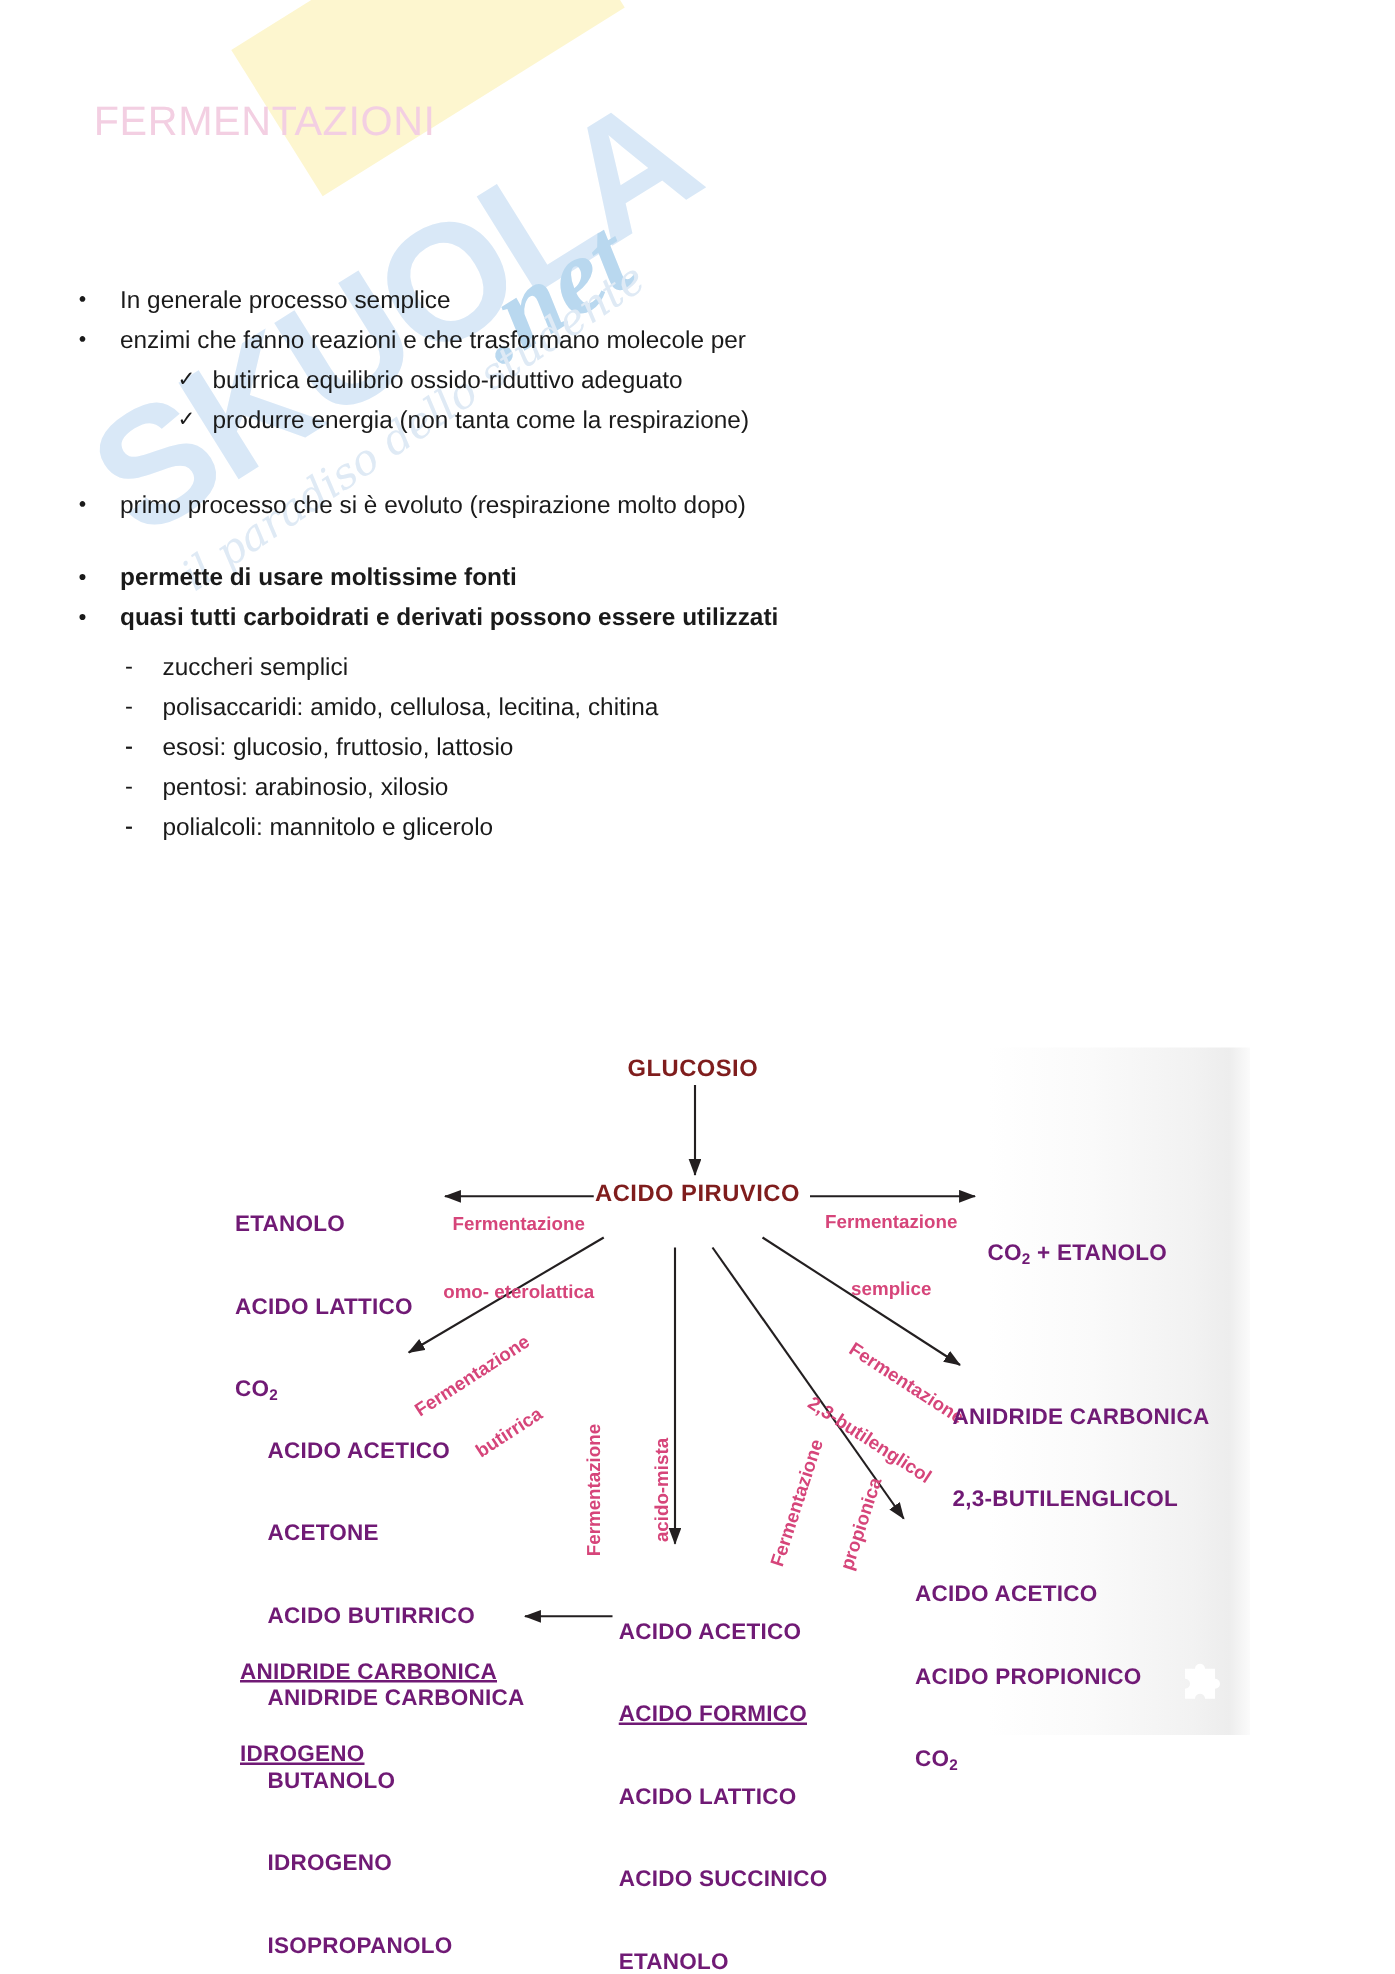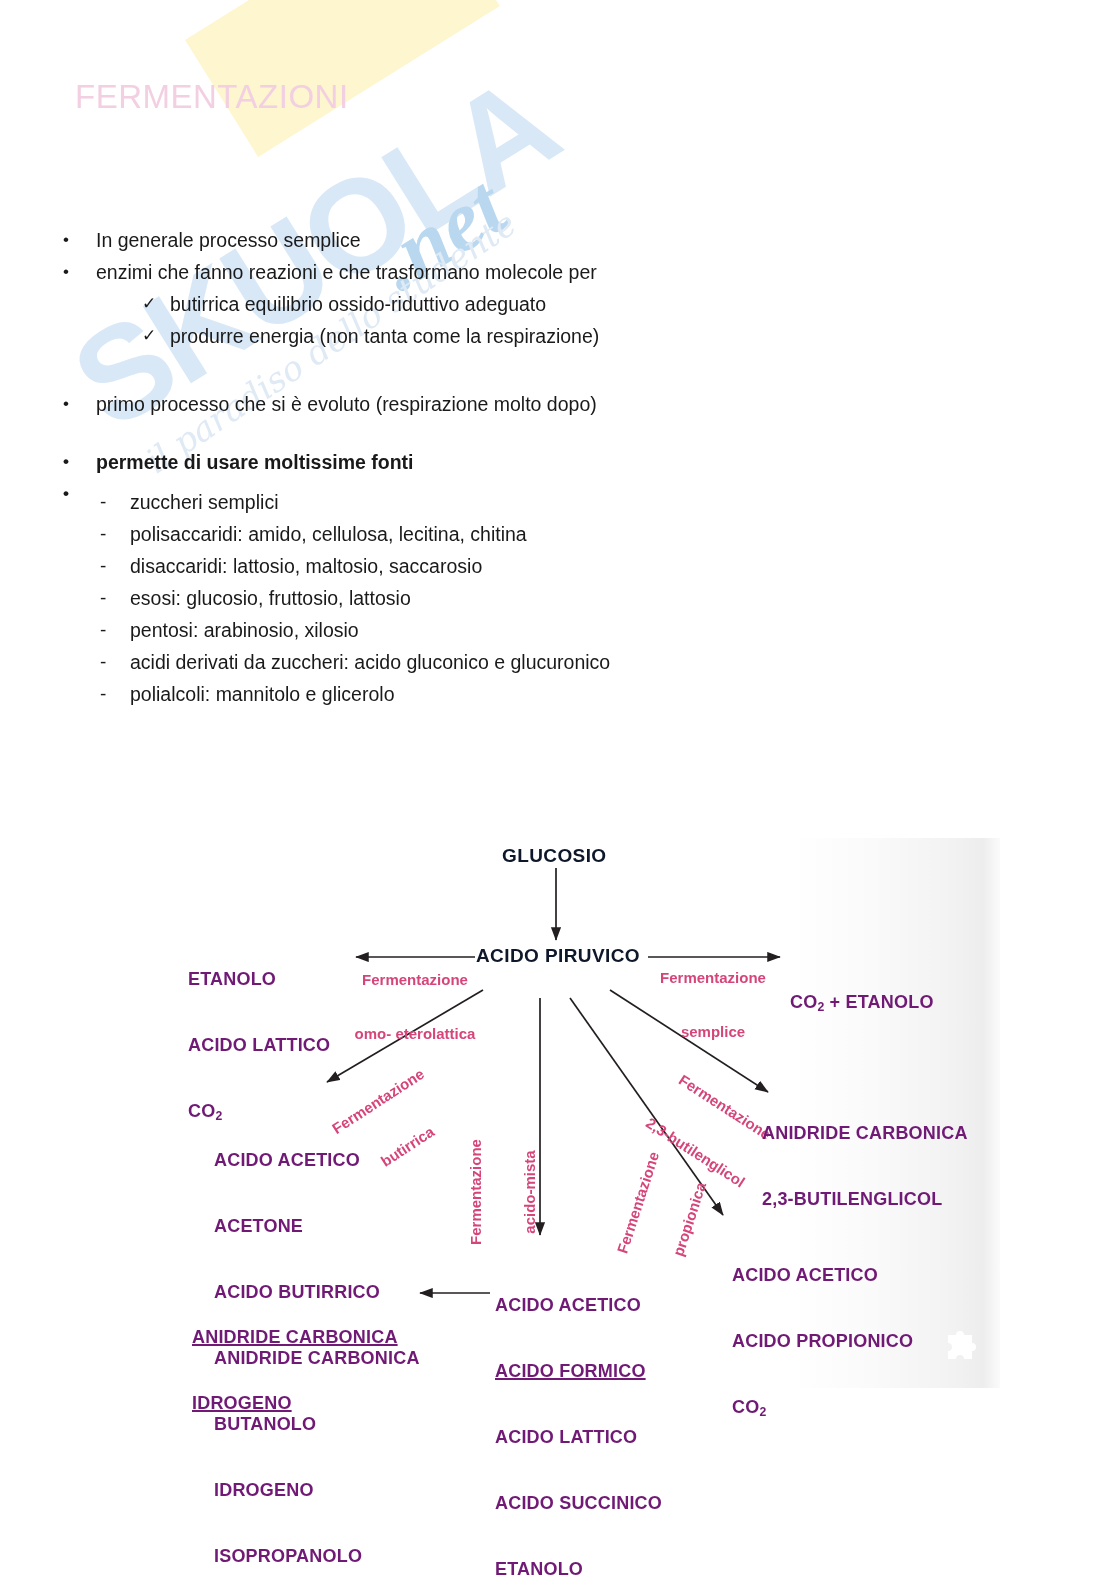--- a/index.html
+++ b/index.html
@@ -150,21 +150,21 @@
     position: absolute;
     left: 0; top: 0;
     width: 830px; height: 580px;
   }
   .node {
     position: absolute;
     white-space: pre;
     font-family: "Liberation Sans", sans-serif;
   }
   .blue {
-    color: #0f172a;
+    color: #7f1d1d;
     font-weight: bold;
     font-size: 19px;
     letter-spacing: 0.4px;
   }
   .black {
     color: #701a75;
     font-weight: bold;
     font-size: 18px;
     line-height: 22px;
     letter-spacing: 0.2px;
@@ -196,28 +196,28 @@
 
   <div id="notes">
     <div class="row lvl1"><span class="mark dot">•</span><span>In generale processo semplice</span></div>
     <div class="row lvl1"><span class="mark dot">•</span><span>enzimi che fanno reazioni e che trasformano molecole per</span></div>
     <div class="row lvl2"><span class="mark check">✓</span><span>butirrica equilibrio ossido-riduttivo adeguato</span></div>
     <div class="row lvl2"><span class="mark check">✓</span><span>produrre energia (non tanta come la respirazione)</span></div>
     <div class="spacer-lg"></div>
     <div class="row lvl1"><span class="mark dot">•</span><span>primo processo che si è evoluto (respirazione molto dopo)</span></div>
     <div class="spacer-md"></div>
     <div class="row lvl1 bold"><span class="mark dot">•</span><span>permette di usare moltissime fonti</span></div>
-    <div class="row lvl1 bold"><span class="mark dot">•</span></div>
+    <div class="row lvl1 bold"><span class="mark dot">•</span><span>quasi tutti carboidrati e derivati possono essere utilizzati</span></div>
     <div class="spacer-sm"></div>
     <div class="row lvl3"><span class="mark dash">-</span><span>zuccheri semplici</span></div>
     <div class="row lvl3"><span class="mark dash">-</span><span>polisaccaridi: amido, cellulosa, lecitina, chitina</span></div>
-    <div class="row lvl3"><span class="mark dash">-</span><span>disaccaridi: lattosio, maltosio, saccarosio</span></div>
+    <div class="row lvl3"><span class="mark dash">-</span></div>
     <div class="row lvl3"><span class="mark dash">-</span><span>esosi: glucosio, fruttosio, lattosio</span></div>
     <div class="row lvl3"><span class="mark dash">-</span><span>pentosi: arabinosio, xilosio</span></div>
-    <div class="row lvl3"><span class="mark dash">-</span><span>acidi derivati da zuccheri: acido gluconico e glucuronico</span></div>
+    <div class="row lvl3"><span class="mark dash">-</span></div>
     <div class="row lvl3"><span class="mark dash">-</span><span>polialcoli: mannitolo e glicerolo</span></div>
   </div>
 
   <div id="diagram">
 
     <div id="diagram-bg"></div>
 
     <svg id="arrows" viewBox="0 0 830 580">
       <defs>
         <marker id="ah" markerWidth="9" markerHeight="9" refX="7.5" refY="3" orient="auto">

